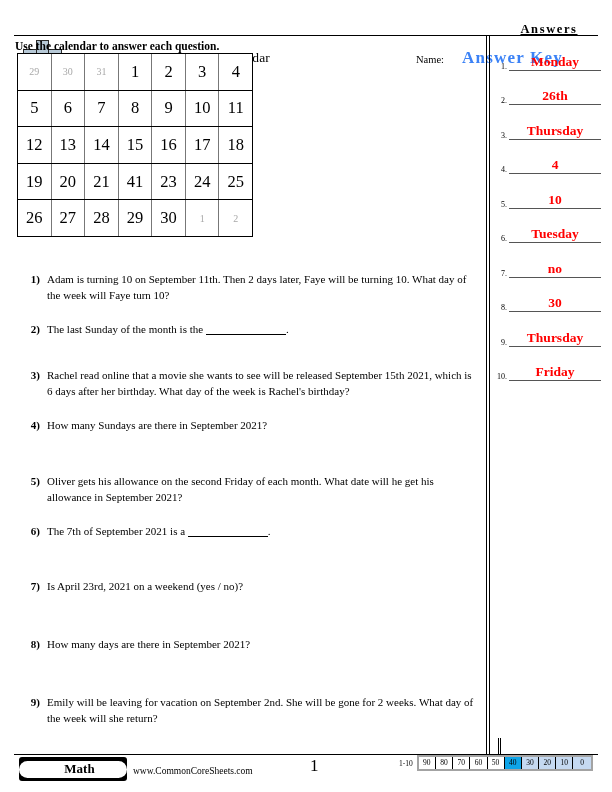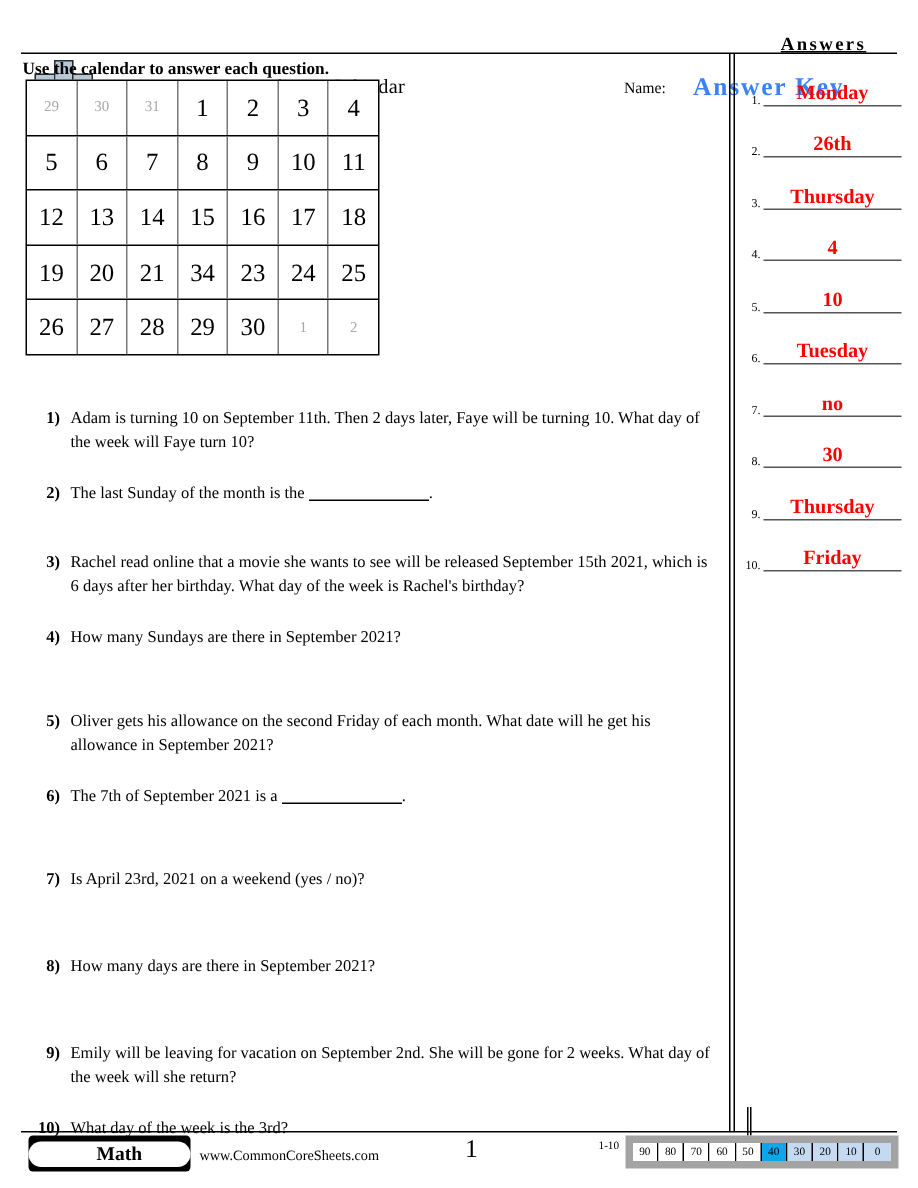--- a/index.html
+++ b/index.html
@@ -247,31 +247,31 @@
   }
   #page-num {
     position: absolute;
     left: 310px; top: 756px;
     font-size: 17px;
   }
   #scale {
     position: absolute;
     left: 399px; top: 757px;
     display: flex;
-    align-items: flex-start;
+    align-items: flex-end;
     height: 14px;
   }
   #scale-label {
     font-size: 7.5px;
     line-height: 14px;
     padding-right: 4px;
   }
   #scale-cells {
     display: flex;
-    border: 5px solid #a3a3a3;
+    border: 2px solid #a3a3a3;
     box-sizing: border-box;
   }
   .scale-cell {
     width: 17.2px;
     border-right: 1px solid #000;
     font-size: 7.5px;
     line-height: 12px;
     text-align: center;
     box-sizing: border-box;
     background: #fff;
@@ -333,21 +333,21 @@
         <div class="cal-cell">14</div>
         <div class="cal-cell">15</div>
         <div class="cal-cell">16</div>
         <div class="cal-cell">17</div>
         <div class="cal-cell">18</div>
       </div>
       <div class="cal-row">
         <div class="cal-cell">19</div>
         <div class="cal-cell">20</div>
         <div class="cal-cell">21</div>
-        <div class="cal-cell">34</div>
+        <div class="cal-cell">41</div>
         <div class="cal-cell">23</div>
         <div class="cal-cell">24</div>
         <div class="cal-cell">25</div>
       </div>
       <div class="cal-row">
         <div class="cal-cell">26</div>
         <div class="cal-cell">27</div>
         <div class="cal-cell">28</div>
         <div class="cal-cell">29</div>
         <div class="cal-cell">30</div>
@@ -386,24 +386,20 @@
       <span class="q-num">7)</span>
       <span class="q-text">Is April 23rd, 2021 on a weekend (yes / no)?</span>
     </div>
     <div class="q" style="margin-bottom: 42px;">
       <span class="q-num">8)</span>
       <span class="q-text">How many days are there in September 2021?</span>
     </div>
     <div class="q" style="margin-bottom: 18px;">
       <span class="q-num">9)</span>
       <span class="q-text">Emily will be leaving for vacation on September 2nd. She will be gone for 2 weeks. What day of the week will she return?</span>
-    </div>
-    <div class="q" style="margin-bottom: 0px;">
-      <span class="q-num">10)</span>
-      <span class="q-text">What day of the week is the 3rd?</span>
     </div>
   </div>
 
 <div id="answers-panel">
   <div id="answers-title">Answers</div>
   <div id="answers-list">
       <div class="ans-row">
         <div class="ans-num">1.</div>
         <div class="ans-val">Monday</div>
       </div>

